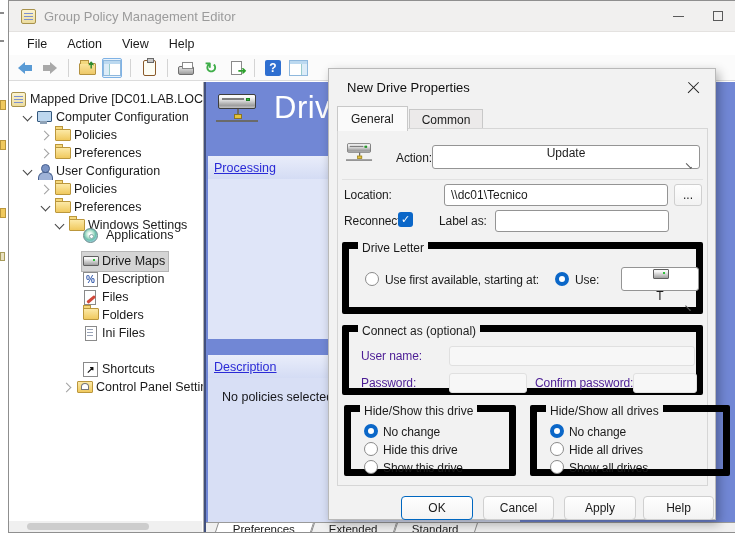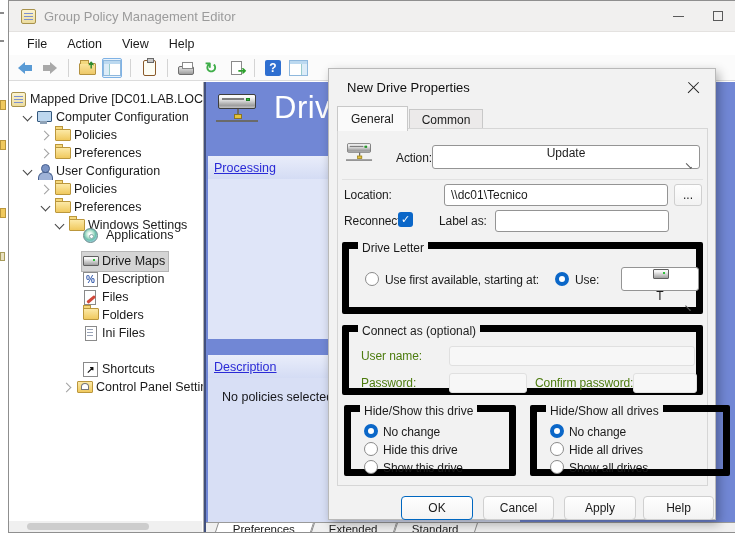--- a/index.html
+++ b/index.html
@@ -130,21 +130,21 @@
   .dlg-titlebar { position:relative; height:37px; display:flex; align-items:center; padding-left:18px; font-size:13px; color:#111; }
   .dlg-close { position:absolute; right:10px; top:8px; width:22px; height:22px; cursor:pointer; }
   .dlg-close::before, .dlg-close::after { content:""; position:absolute; left:3px; top:10px; width:15px; height:1.4px; background:#222; }
   .dlg-close::before { transform:rotate(45deg); } .dlg-close::after { transform:rotate(-45deg); }
   .dlg-tabs { position:absolute; left:8px; top:37px; display:flex; align-items:flex-end; }
   .dtab { padding:3px 12px 4px; font-size:12px; border:1px solid #c8c8c8; border-bottom:none; background:#eceaea; margin-right:1px; }
   .dtab.active { background:#fafafa; padding:5px 13px 5px; position:relative; z-index:2; }
   .page { position:absolute; left:8px; top:59px; width:371px; height:358px; background:#f2f2f2; border:1px solid #d6d6d6; }
 
   .lbl { position:absolute; font-size:12px; color:#1b1b1b; letter-spacing:-.1px; white-space:nowrap; }
-  .lbl.dis { color:#4d7c0f; }
+  .lbl.dis { color:#4c1d95; }
   .tinput { position:absolute; height:22px; background:#fff; border:1px solid #949494; border-radius:3px; padding:0 6px; font-size:12px; display:flex; align-items:center; }
   .tinput.dis { background:#f7f7f7; border-color:#e0e0e0; height:20px; }
   .combo { position:absolute; height:24px; background:#fff; border:1px solid #949494; border-radius:3px; display:flex; align-items:center; padding:0 8px; gap:6px; font-size:12px;flex-direction:column; }
   .combo .cchev { margin-left:auto; width:7px; height:7px; border-right:1.5px solid #5a5a5a; border-bottom:1.5px solid #5a5a5a; transform:rotate(45deg) translateY(-2px); }
   .sepline { position:absolute; left:4px; right:4px; height:1px; background:#e1e1e1; }
   .grp { position:absolute; border:7px solid #000000; border-radius:2px; }
   .grp-label { position:absolute; top:-8px; left:9px; background:#f2f2f2; padding:0 4px; font-size:12px; }
   .radio { position:absolute; width:14px; height:14px; border-radius:50%; background:#fff; border:1px solid #8a8a8a; }
   .radio.sel { border:4.5px solid #0b67c8; }
   .checkbox { position:absolute; width:15px; height:15px; background:#0b67c8; border-radius:3px; color:#fff; font-size:11px; line-height:15px; text-align:center; }

